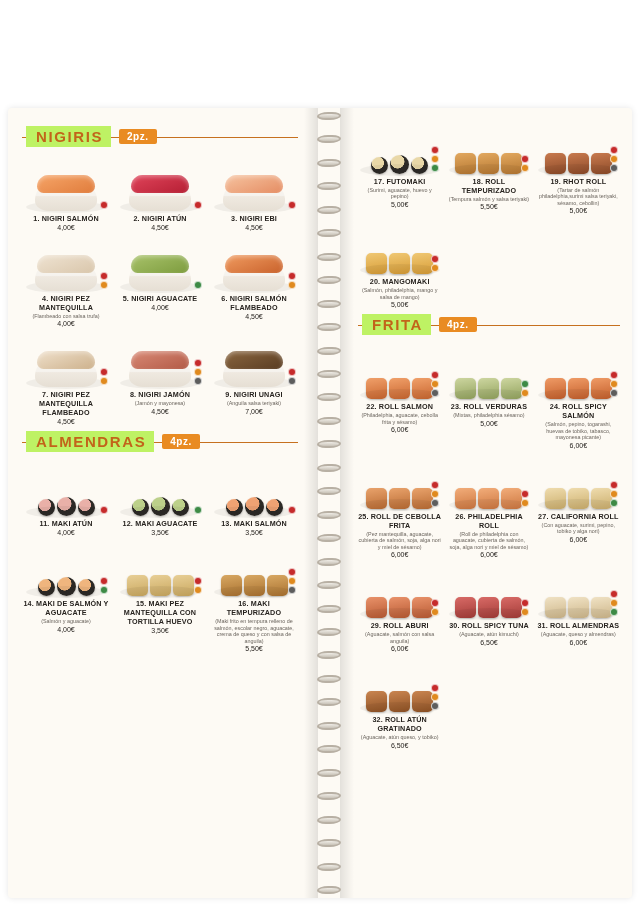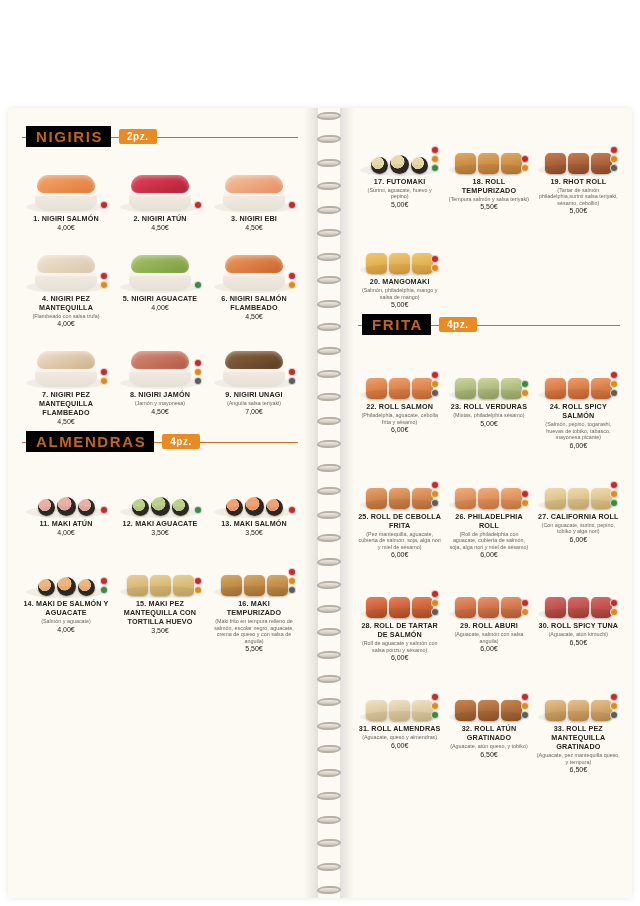--- a/index.html
+++ b/index.html
@@ -78,21 +78,21 @@
   }
   .section-head::before {
     content: "";
     position: absolute;
     left: 0; right: 0; top: 50%;
     height: 1px; background: #c6701f;
     z-index: 0;
   }
   .section-title {
     position: relative; z-index: 1;
-    background: #000000;
+    background: #bef264;
     color: #c2641a;
     font-weight: bold;
     font-size: 15px;
     letter-spacing: 1.6px;
     padding: 2px 8px 2px 10px;
   }
   .section-qty {
     position: relative; z-index: 1;
     background: #e98b22;
     color: #fff;
@@ -646,38 +646,20 @@
             </div>
           </div>
           <div class="iname">27. CALIFORNIA ROLL</div>
           <div class="idesc">(Con aguacate, surimi, pepino, tobiko y alga nori)</div>
           <div class="iprice">6,00€</div>
         </div>
         <div class="item">
           <div class="thumb-wrap">
             <div class="plate"></div>
             <div class="s-bigroll">
-              <i style="--c1: #e87f55; --c2: #b04a22;"></i>
-              <i style="--c1: #e87f55; --c2: #b04a22;"></i>
-              <i style="--c1: #e87f55; --c2: #b04a22;"></i>
-            </div>
-            <div class="allerg">
-              <span class="dot red"></span>
-              <span class="dot org"></span>
-              <span class="dot gry"></span>
-            </div>
-          </div>
-          <div class="iname">28. ROLL DE TARTAR DE SALMÓN</div>
-          <div class="idesc">(Roll de aguacate y salmón con salsa ponzu y sésamo)</div>
-          <div class="iprice">6,00€</div>
-        </div>
-        <div class="item">
-          <div class="thumb-wrap">
-            <div class="plate"></div>
-            <div class="s-bigroll">
               <i style="--c1: #e9926a; --c2: #b85a33;"></i>
               <i style="--c1: #e9926a; --c2: #b85a33;"></i>
               <i style="--c1: #e9926a; --c2: #b85a33;"></i>
             </div>
             <div class="allerg">
               <span class="dot red"></span>
               <span class="dot org"></span>
             </div>
           </div>
           <div class="iname">29. ROLL ABURI</div>
@@ -730,33 +712,15 @@
             <div class="allerg">
               <span class="dot red"></span>
               <span class="dot org"></span>
               <span class="dot gry"></span>
             </div>
           </div>
           <div class="iname">32. ROLL ATÚN GRATINADO</div>
           <div class="idesc">(Aguacate, atún queso, y tobiko)</div>
           <div class="iprice">6,50€</div>
         </div>
-        <div class="item">
-          <div class="thumb-wrap">
-            <div class="plate"></div>
-            <div class="s-bigroll">
-              <i style="--c1: #e7c08a; --c2: #b98a4c;"></i>
-              <i style="--c1: #e7c08a; --c2: #b98a4c;"></i>
-              <i style="--c1: #e7c08a; --c2: #b98a4c;"></i>
-            </div>
-            <div class="allerg">
-              <span class="dot red"></span>
-              <span class="dot org"></span>
-              <span class="dot gry"></span>
-            </div>
-          </div>
-          <div class="iname">33. ROLL PEZ MANTEQUILLA GRATINADO</div>
-          <div class="idesc">(Aguacate, pez mantequilla queso, y tempura)</div>
-          <div class="iprice">6,50€</div>
-        </div>
       </div>
     </div>
 </div>
 
 </body></html>

